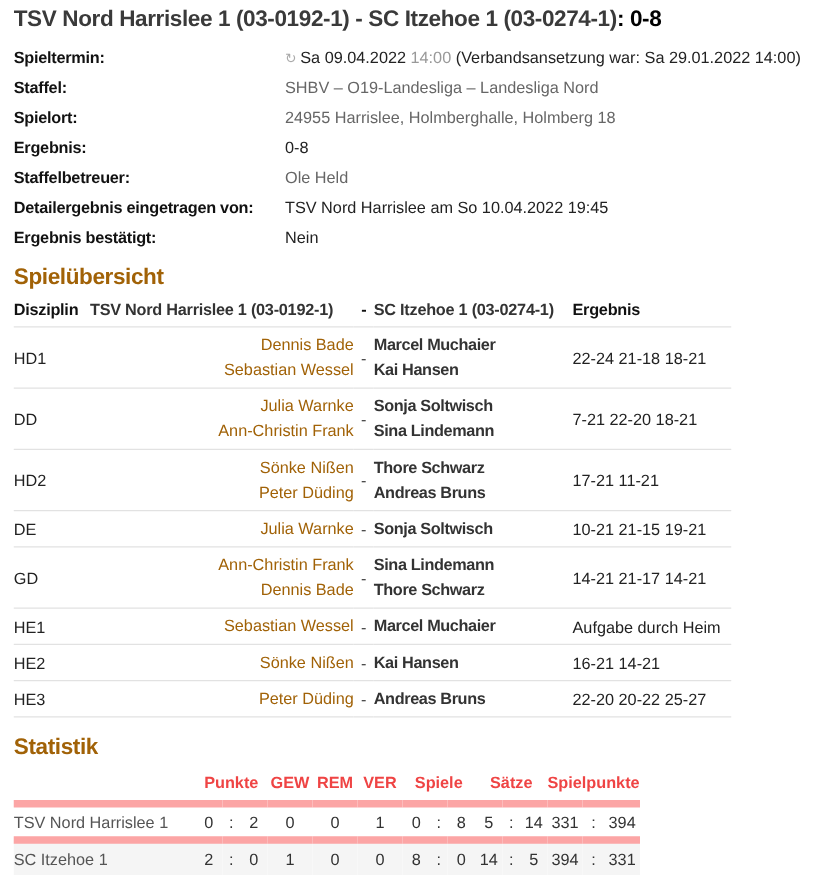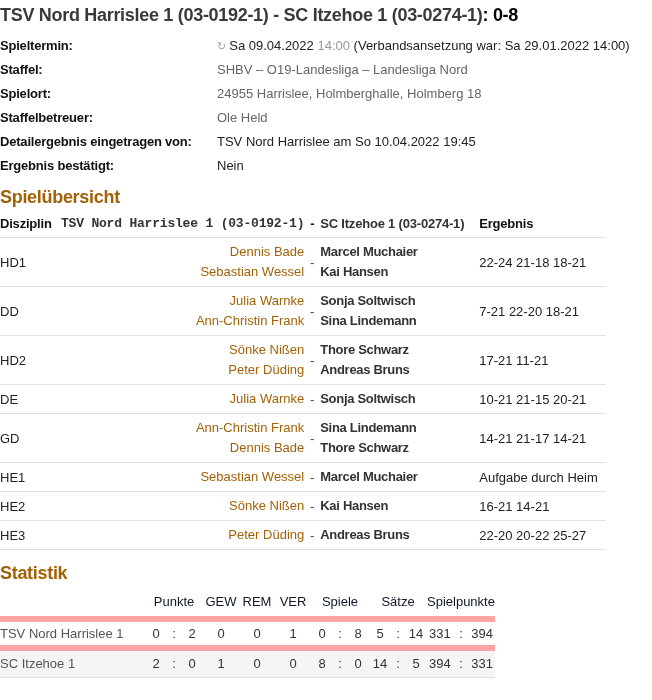--- a/index.html
+++ b/index.html
@@ -1,51 +1,51 @@
 <!DOCTYPE html>
 <html><head>
 <meta charset="utf-8">
 <style>
   * { box-sizing: border-box; margin: 0; padding: 0; }
   html, body { width: 652px; height: 700px; background: #ffffff; overflow: hidden; }
   body { font-family: "Liberation Sans", "DejaVu Sans", sans-serif; color: #222; font-size: 13px; }
-  .page { padding: 2px 7px 0 0; }
+  .page { padding: 2px 7px 0 11px; }
 
   h1.title { font-size: 18px; font-weight: bold; color: #3a3a3a; letter-spacing: -0.3px; height: 26px; line-height: 26px; white-space: nowrap; }
   h1.title .res { color: #000; }
 
   .info { margin-top: 6px; }
   .info-row { display: flex; height: 24px; line-height: 24px; font-size: 13px; white-space: nowrap; }
   .info-row .lbl { width: 217px; font-weight: bold; color: #111; letter-spacing: -0.2px; }
   .info-row .val { color: #222; }
   .info-row .val.grey { color: #666; }
   .info-row .val .time { color: #999; }
   .info-row .val .icon { color: #aaa; font-size: 11px; margin-right: 3px; }
 
   h2.section { font-size: 18px; font-weight: bold; color: #a16207; letter-spacing: -0.3px; }
   h2.sp { margin-top: 7px; height: 24px; line-height: 24px; }
   h2.st { margin-top: 10px; height: 26px; line-height: 26px; }
 
   table.matches { border-collapse: collapse; margin-top: 2px; font-size: 13px; }
   table.matches th { font-weight: bold; text-align: left; height: 26px; line-height: 26px; color: #111; white-space: nowrap; letter-spacing: -0.2px; }
-  table.matches th.home-h { color: #333; font-family: Liberation Mono, monospace; }
+  table.matches th.home-h { color: #333; }
   table.matches th.away-h { color: #333; }
   table.matches td { border-top: 1px solid #e2e2e2; vertical-align: middle; white-space: nowrap; }
   table.matches tr:last-child td { border-bottom: 1px solid #e2e2e2; }
   td.disc { width: 61px; color: #222; }
   td.home { width: 211px; text-align: right; color: #a16207; }
   td.dash { width: 16px; text-align: center; color: #444; }
   td.away { width: 157px; color: #333; font-weight: bold; letter-spacing: -0.3px; }
   td.res { width: 129px; color: #222; padding-left: 2px; }
   .pl { display: block; height: 20px; line-height: 20px; }
   tr.double td { height: 49px; }
   tr.single td { height: 29px; }
 
   table.stats { border-collapse: collapse; margin-top: 2px; font-size: 13px; }
-  table.stats th { font-weight: normal; height: 28px; line-height: 28px; color: #0f172a; text-align: center; white-space: nowrap; }
+  table.stats th { font-weight: bold; height: 28px; line-height: 28px; color: #ef4444; text-align: center; white-space: nowrap; }
   table.stats td { height: 29px; border-top: 6px solid #fca5a5; text-align: center; color: #333; white-space: nowrap; }
   table.stats tr:last-child td { border-bottom: 1px solid #e2e2e2; }
   table.stats tr.alt td { background: #f5f5f5; }
   table.stats td.team { text-align: left; color: #555; width: 145px; }
   table.stats td.team a { color: #555; }
   .n { width: 22px; }
   .c { width: 14px; }
   .g { width: 36px; }
 </style>
 </head>
@@ -62,20 +62,24 @@
     </div>
     <div class="info-row">
       <span class="lbl">Staffel:</span>
       <span class="val grey">SHBV – O19-Landesliga – Landesliga Nord</span>
     </div>
     <div class="info-row">
       <span class="lbl">Spielort:</span>
       <span class="val grey">24955 Harrislee, Holmberghalle, Holmberg 18</span>
     </div>
     <div class="info-row">
+      <span class="lbl">Ergebnis:</span>
+      <span class="val">0-8</span>
+    </div>
+    <div class="info-row">
       <span class="lbl">Staffelbetreuer:</span>
       <span class="val grey">Ole Held</span>
     </div>
     <div class="info-row">
       <span class="lbl">Detailergebnis eingetragen von:</span>
       <span class="val">TSV Nord Harrislee am So 10.04.2022 19:45</span>
     </div>
     <div class="info-row">
       <span class="lbl">Ergebnis bestätigt:</span>
       <span class="val">Nein</span>
@@ -136,21 +140,21 @@
         </tr>
         <tr class="single">
           <td class="disc">DE</td>
           <td class="home">
             <span class="pl">Julia Warnke</span>
           </td>
           <td class="dash">-</td>
           <td class="away">
             <span class="pl">Sonja Soltwisch</span>
           </td>
-          <td class="res">10-21 21-15 20-21</td>
+          <td class="res">10-21 21-15 19-21</td>
         </tr>
         <tr class="double">
           <td class="disc">GD</td>
           <td class="home">
             <span class="pl">Ann-Christin Frank</span>
             <span class="pl">Dennis Bade</span>
           </td>
           <td class="dash">-</td>
           <td class="away">
             <span class="pl">Sina Lindemann</span>

